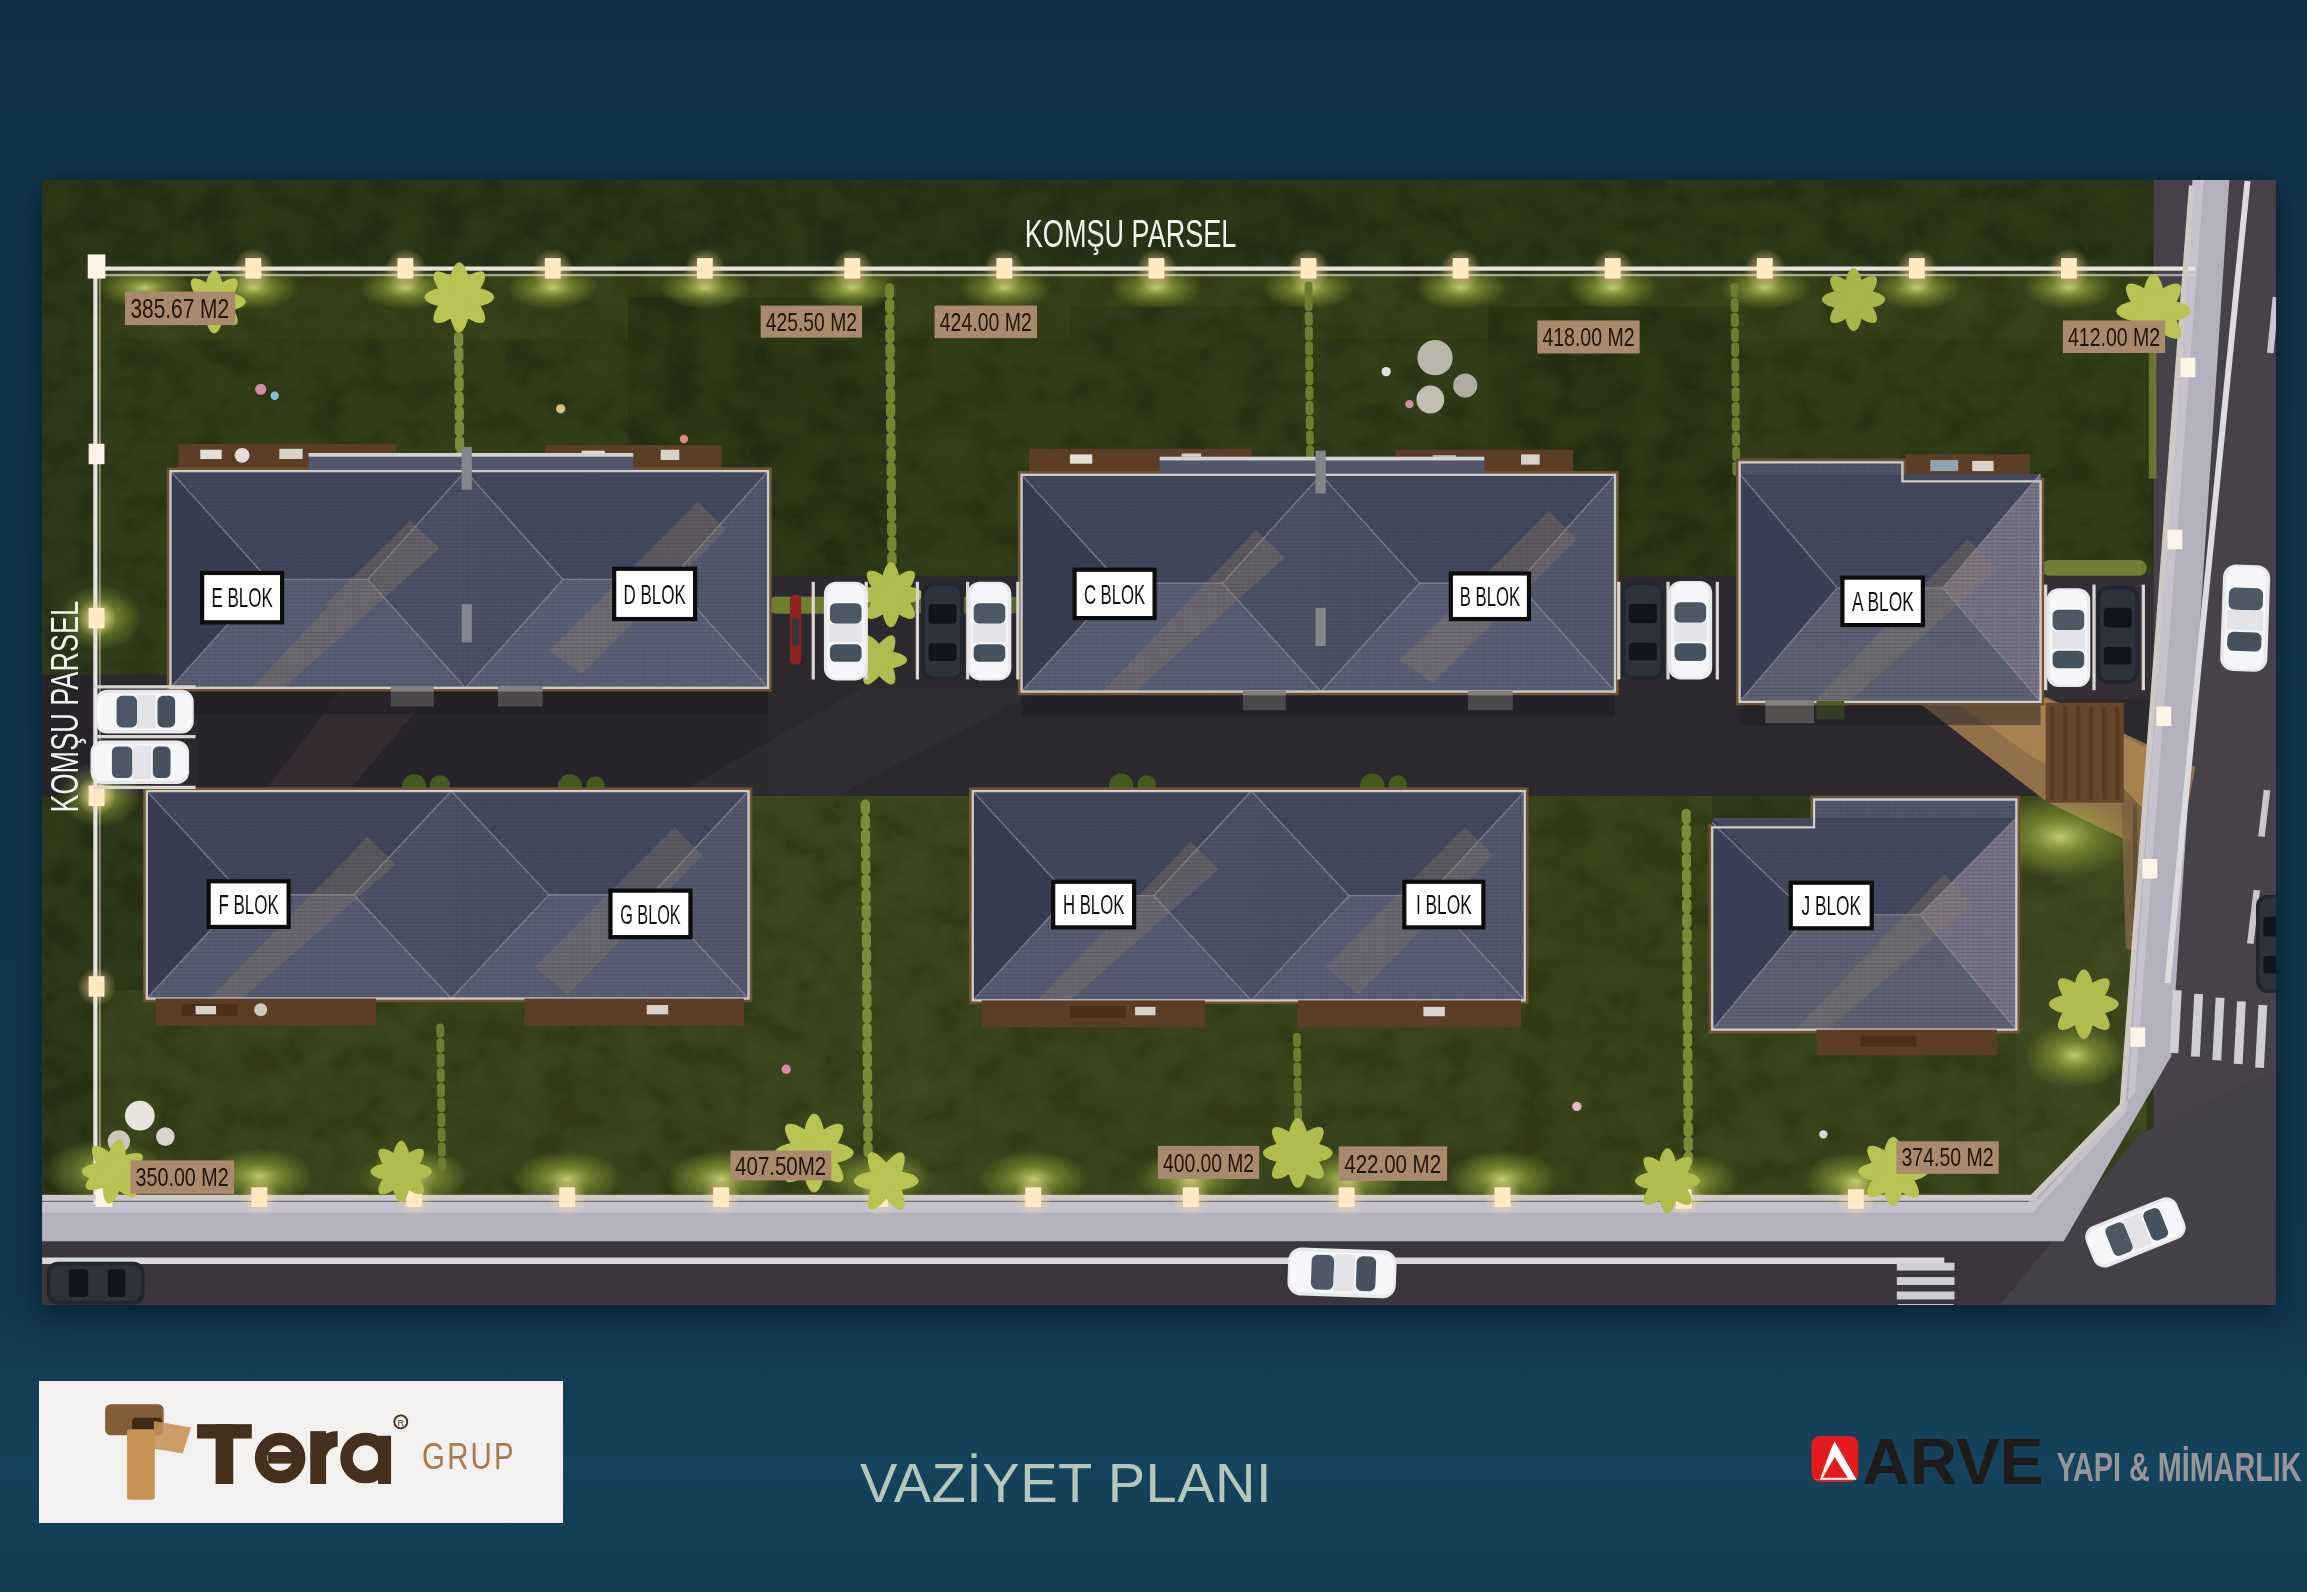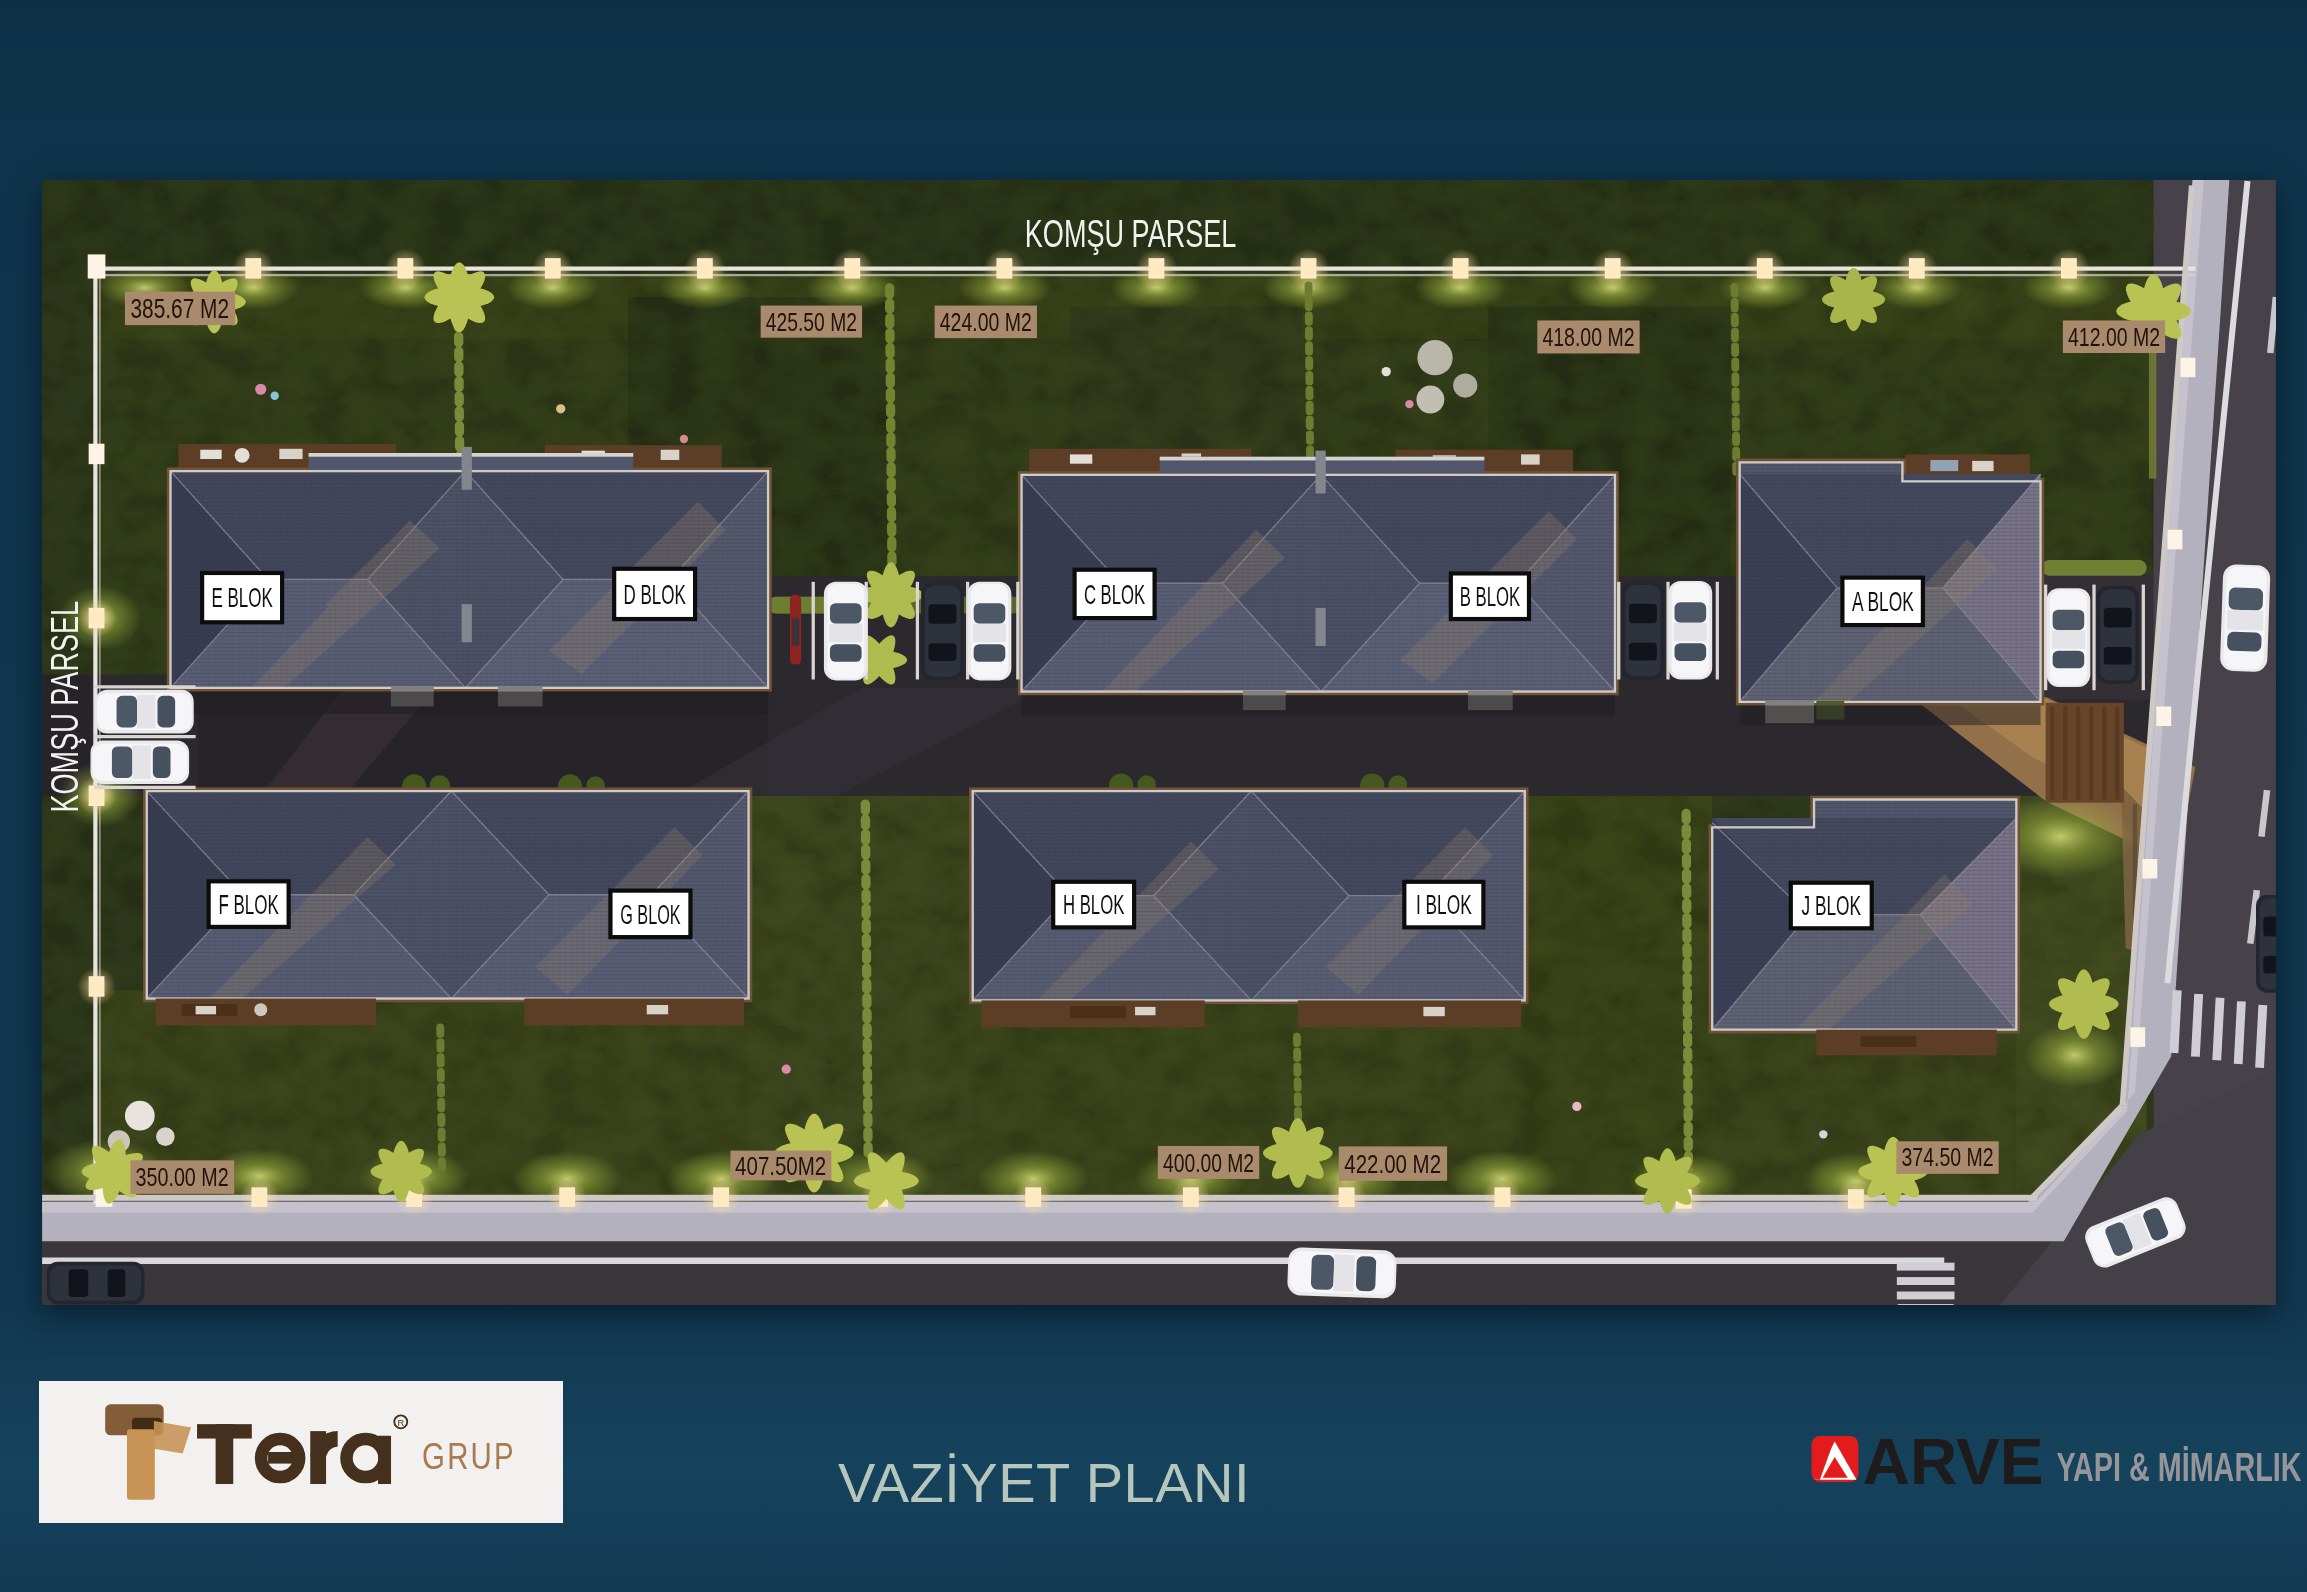--- a/index.html
+++ b/index.html
@@ -964,21 +964,21 @@
     <rect x="813" y="3088" width="28" height="104"></rect>
   </g>
 
   <circle cx="862" cy="3058" r="14" fill="none" stroke="#44301c" stroke-width="4"></circle>
   <text x="862" y="3066" font-size="20" fill="#44301c" text-anchor="middle" font-family="Liberation Sans, sans-serif">R</text>
 
   <text x="908" y="3160" font-size="80" fill="#a87a4e" font-family="Liberation Sans, sans-serif" letter-spacing="6" textLength="202" lengthAdjust="spacingAndGlyphs">GRUP</text>
 </svg>
 </div>
 
-<div class="abs" id="title" style="left:838px;top:1450px;font-size:56px;color:#b5c6bd;letter-spacing:0.5px;">VAZİYET PLANI</div>
+<div class="abs" id="title" style="left:860px;top:1450px;font-size:56px;color:#b5c6bd;letter-spacing:0.5px;">VAZİYET PLANI</div>
 
 <div class="abs" id="arve" style="left:1810px;top:1430px;width:493px;height:58px;">
 <svg width="493" height="58" viewBox="3893 3205 1060 125" xmlns="http://www.w3.org/2000/svg" style="display:block">
 
   <rect x="3895" y="3218" width="101" height="99" rx="18" fill="#e41b1d"></rect>
 
   <polygon points="3945,3230 3992,3312 3902,3312" fill="#ffffff"></polygon>
   <polygon points="3945,3263 3973,3308 3919,3308" fill="#e41b1d"></polygon>
   <polygon points="3902,3312 3930,3232 3942,3232 3913,3312" fill="#e41b1d"></polygon>
 

